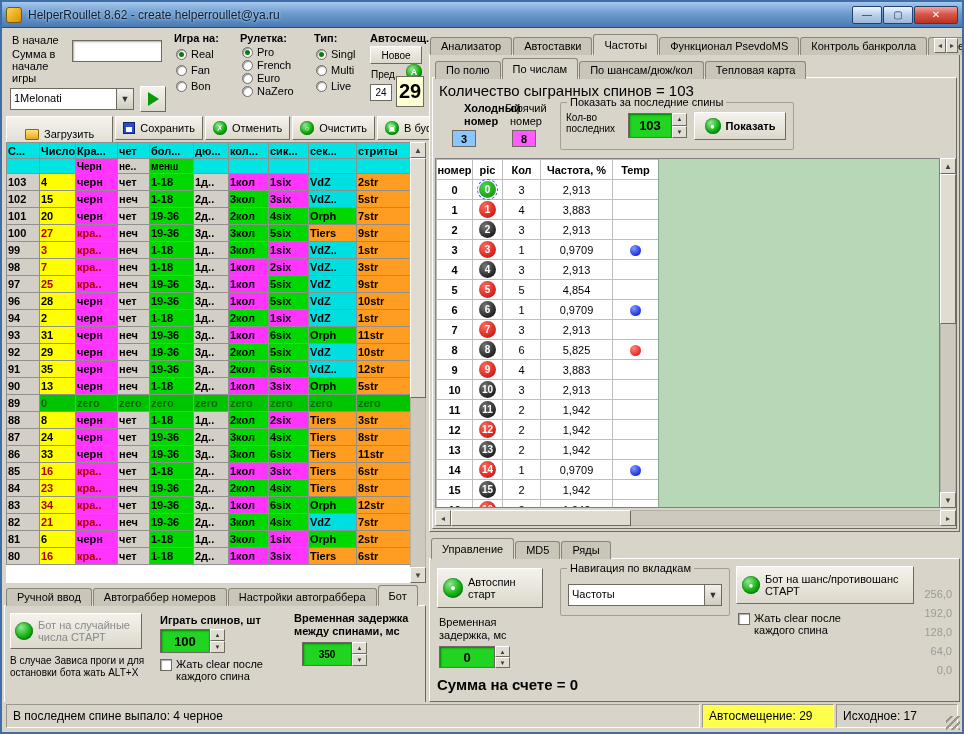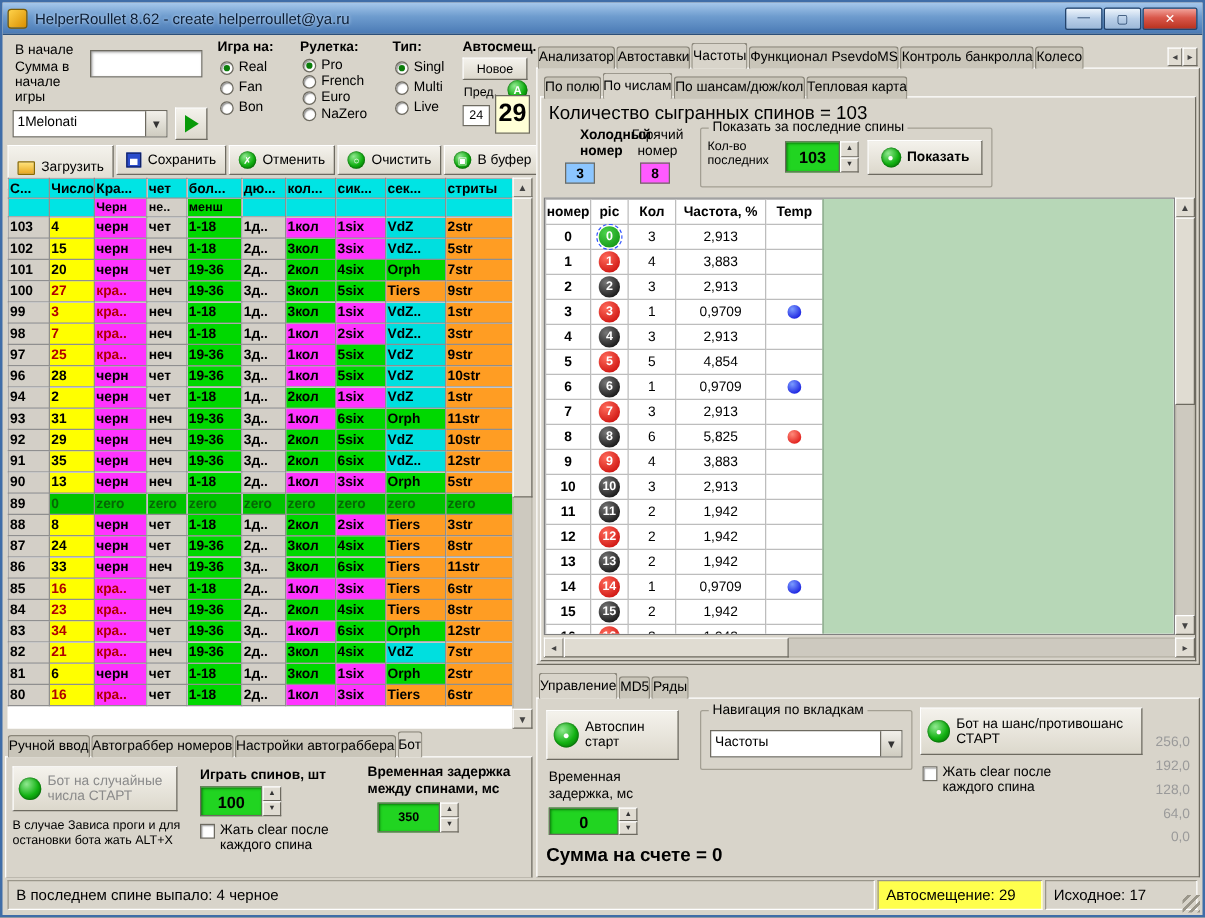--- a/index.html
+++ b/index.html
@@ -28,21 +28,21 @@
 .rad.on::after{content:"";position:absolute;left:2px;top:2px;width:5px;height:5px;border-radius:50%;background:#0a7d0a}
 .cbrow{position:absolute;display:flex;gap:4px;align-items:flex-start}
 .cb{width:12px;height:12px;background:#fff;border:1px solid #6d6a60;box-shadow:inset 1px 1px 1px #aaa;flex:none;margin-top:1px}
 .spin{position:absolute;display:flex}
 .spin .nm{background:#21d421;border:1px solid #6d6a60;box-shadow:inset 1px 1px 2px #0a7d0a;font-weight:700;display:flex;align-items:center;justify-content:center}
 .ud{display:flex;flex-direction:column;width:15px}
 .ud b{flex:1;border:1px solid;border-color:#fff #6d6a60 #6d6a60 #fff;background:#e0dcd2;font-size:6px;line-height:1;display:flex;align-items:center;justify-content:center;color:#333}
 .grp{position:absolute;border:1px solid #a39f93;border-radius:2px}
 .grp .gt{position:absolute;top:-7px;left:6px;background:#d8d4ca;padding:0 3px;white-space:nowrap}
 .tabs{position:absolute;display:flex;align-items:flex-end;z-index:3}
-.tab{height:18px;padding:2px 0 0;border:1px solid #8a867a;border-bottom:none;border-radius:3px 3px 0 0;background:#c9c5b9;margin-right:1px;white-space:nowrap}
+.tab{height:18px;padding:2px 10px 0;border:1px solid #8a867a;border-bottom:none;border-radius:3px 3px 0 0;background:#c9c5b9;margin-right:1px;white-space:nowrap}
 .tab.act{height:21px;padding-top:4px;background:#d8d4ca;position:relative;z-index:4}
 .panel{position:absolute;border:1px solid;border-color:#fff #6d6a60 #6d6a60 #fff;background:#d8d4ca}
 .lbl{position:absolute;white-space:nowrap}
 
 #hist{position:absolute;left:4px;top:140px;width:404px;height:441px;overflow:hidden;background:#fff}
 table.hist{border-collapse:collapse;table-layout:fixed;width:404px;font-weight:700}
 .hist th,.hist td{border:1px solid #8f8f8f;height:17px;overflow:hidden;white-space:nowrap;font-size:11px;padding:0 1px;text-align:left}
 .hist th{background:#00e4e4;height:16px}
 .hist th.sub{height:15px;font-size:10px}
 .hist th.s2{background:#ff34ff}
@@ -169,21 +169,21 @@
     </div>
 
   <div class="lbl" style="left:368px;top:30px;font-weight:700">Автосмещ.</div>
   <button class="btn" style="left:368px;top:44px;width:52px;height:18px;font-size:10px">Новое</button>
   <div class="lbl" style="left:369px;top:67px;font-size:10px">Пред.</div>
   <span class="sph" style="position:absolute;left:404px;top:62px;width:16px;height:16px;font-size:9px;font-weight:700">A</span>
   <div class="vbox" style="left:368px;top:82px;width:22px;height:17px;font-size:10px">24</div>
   <div class="vbox" style="left:394px;top:74px;width:28px;height:31px;font-size:20px;font-weight:700;background:#ffffd6">29</div>
 
   <div style="position:absolute;left:4px;top:114px;display:flex;gap:2px">
-    <button class="btn" style="position:static;height:36px;padding:0 7px">
+    <button class="btn" style="position:static;height:36px;padding:0 18px">
         <span class="ic-folder"></span>
         <span>Загрузить</span>
       </button>
     <button class="btn" style="position:static;height:24px;padding:0 7px">
         <span class="ic-save"></span>
         <span>Сохранить</span>
       </button>
     <button class="btn" style="position:static;height:24px;padding:0 7px">
         <span class="sph" style="width:14px;height:14px;font-size:8px">✗</span>
         <span>Отменить</span>

